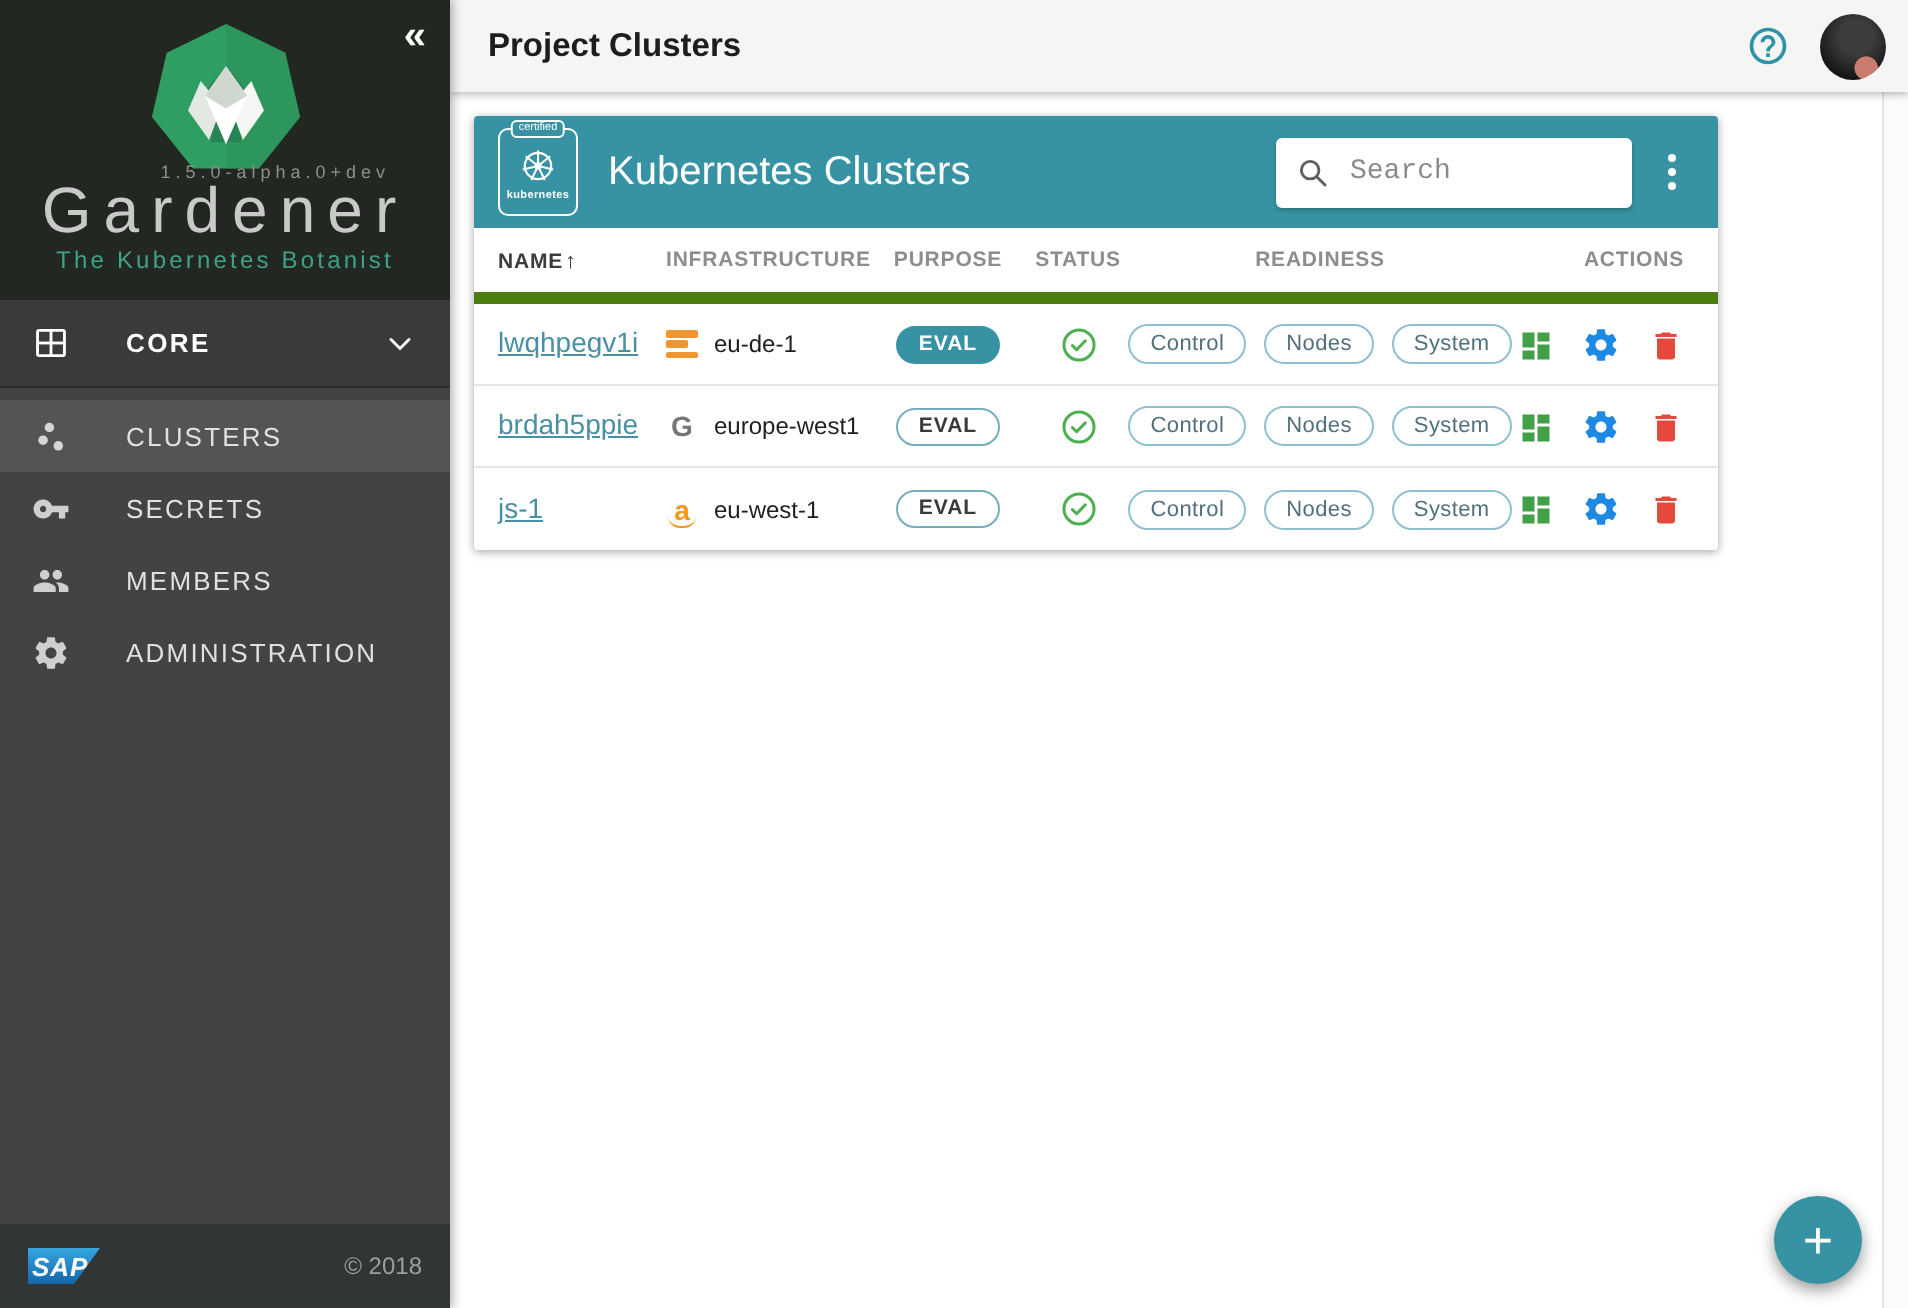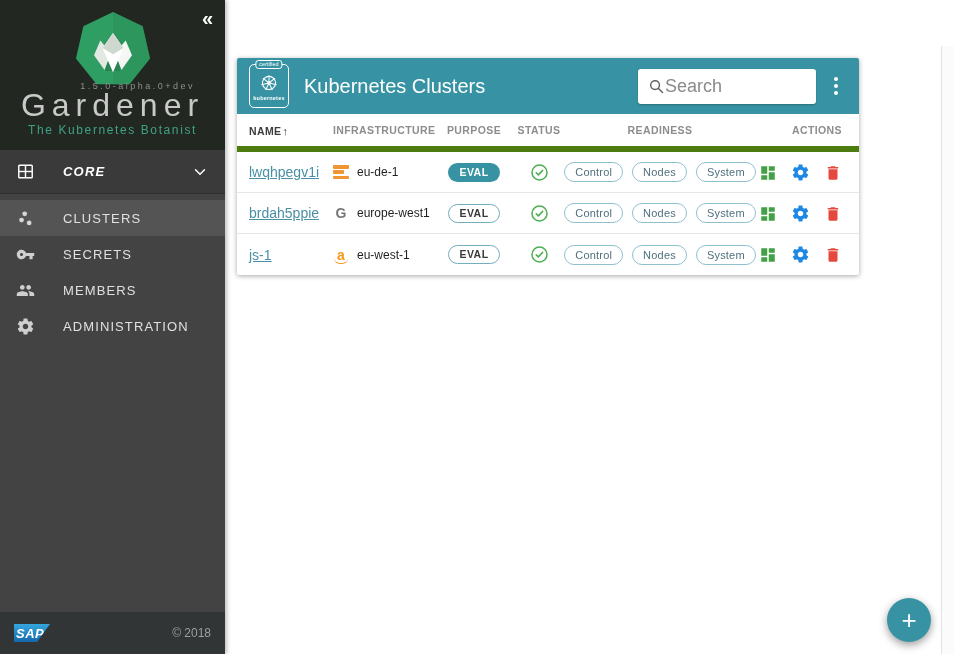--- a/index.html
+++ b/index.html
@@ -8,21 +8,21 @@
 
   
   .sidebar { position:absolute; left:0; top:0; width:225px; height:654px; background:#434343; z-index:30; box-shadow:2px 0 4px rgba(0,0,0,.25); }
   .logo-area { height:150px; background:#222721; position:relative; overflow:hidden; text-align:center; }
   .collapse { position:absolute; top:6px; right:12px; color:#fff; font-size:20px; font-weight:700; cursor:pointer; line-height:24px; }
   .gardener-logo { display:block; margin:12px auto 0; }
   .version { font-size:9px; letter-spacing:2.5px; color:#8f8f8f; text-align:right; padding-right:30px; margin-top:-7px; }
   .brand { font-size:32px; font-weight:300; letter-spacing:6px; color:#c9c9c9; line-height:30px; margin-top:-1px; }
   .tagline { font-size:12px; letter-spacing:1.6px; color:#3fa188; margin-top:3px; }
 
-  .core-row { height:44px; display:flex; align-items:center; padding:0 16px; background:#3a3a3a; border-bottom:1px solid #2d2d2d; cursor:pointer;font-style:italic; }
+  .core-row { height:44px; display:flex; align-items:center; padding:0 16px; background:#3a3a3a; border-bottom:1px solid #2d2d2d; cursor:pointer; }
   .core-row .label { color:#fff; font-size:13px; font-weight:700; letter-spacing:1.2px; margin-left:28px; }
   .core-row .chev { margin-left:auto; }
   .menu-items { padding-top:6px; }
   .item { height:36px; display:flex; align-items:center; padding:0 16px; cursor:pointer; }
   .item.active { background:#545454; }
   .item .label { color:#e0e0e0; font-size:13px; letter-spacing:1.1px; margin-left:28px; }
   .sidebar-footer { position:absolute; bottom:0; left:0; width:100%; height:42px; background:#313536; display:flex; align-items:center; justify-content:space-between; padding:0 14px; }
   .sap-logo { width:36px; height:18px; background:linear-gradient(180deg,#35a6de 0%,#1467ab 100%); clip-path:polygon(0 0,100% 0,64% 100%,0 100%); display:flex; align-items:center; }
   .sap-logo span { color:#fff; font-size:13px; font-weight:700; font-style:italic; padding-left:2px; letter-spacing:.5px; }
   .copyright { color:#9e9e9e; font-size:12px; }
@@ -42,21 +42,21 @@
   .scroll-track { position:absolute; top:46px; right:0; width:13px; bottom:0; background:#fbfbfb; border-left:1px solid #e2e2e2; cursor:pointer; }
 
   .card { margin:12px 0 0 12px; width:622px; background:#fff; box-shadow:0 1px 5px rgba(0,0,0,.35); border-radius:2px; overflow:hidden; }
   .card-header { height:56px; background:var(--teal,#3793a3); display:flex; align-items:center; padding:0 12px; }
   .k8s-badge { width:40px; height:44px; border:1.4px solid #fff; border-radius:5px; position:relative; flex-shrink:0;
     display:flex; flex-direction:column; align-items:center; justify-content:center; }
   .k8s-badge .tab { position:absolute; top:-5px; left:50%; transform:translateX(-50%); background:var(--teal,#3793a3); border:1px solid #fff; border-radius:3px; font-size:5.5px; color:#fff; padding:0 3px; line-height:7px; white-space:nowrap; }
   .k8s-badge .kube-word { font-size:5.5px; font-weight:700; color:#fff; letter-spacing:.2px; margin-top:1px; }
   .card-title { color:#fff; font-size:20px; font-weight:400; margin-left:15px; }
   .search { margin-left:auto; width:178px; height:35px; background:#fff; border-radius:3px; display:flex; align-items:center; padding:0 10px; box-shadow:0 1px 2px rgba(0,0,0,.25); }
-  .search input { border:none; outline:none; font-size:18px; color:#424242; width:120px; margin-left:0; font-family:Liberation Sans, sans-serif; background:transparent; }
+  .search input { border:none; outline:none; font-size:14px; color:#424242; width:120px; margin-left:10px; font-family:Liberation Mono, monospace; background:transparent; }
   .search input::placeholder { color:#8a8a8a; }
   .dots { width:22px; margin-left:9px; display:flex; flex-direction:column; align-items:center; gap:3px; cursor:pointer; padding:4px 0; }
   .dots i { width:4px; height:4px; border-radius:50%; background:#fff; }
 
   .thead { display:flex; align-items:center; height:38px; padding:0 12px; border-bottom:6px solid #4d7c0f; }
   .thead .hcell { font-size:10.5px; font-weight:600; letter-spacing:.4px; color:#8d8d8d; }
   .thead .col-name .hcell { color:#3c3c3c; font-weight:700; }
   .sort-arrow { font-size:11px; color:#3c3c3c; margin-left:1px; }
   .trow { display:flex; align-items:center; height:41px; padding:0 12px; border-bottom:1px solid #e7e7e7; }
   .trow:last-child { border-bottom:none; }
@@ -155,20 +155,29 @@
 
     <div class="sidebar-footer">
       <div class="sap-logo">
         <span>SAP</span>
       </div>
       <div class="copyright">© 2018</div>
     </div>
   </div>
 
   <div class="main">
+    <div class="topbar">
+      <div class="page-title">Project Clusters</div>
+      <div class="topbar-right">
+        <svg class="help-btn" viewBox="0 0 24 24">
+          <path d="M11 18h2v-2h-2v2zm1-16C6.48 2 2 6.48 2 12s4.48 10 10 10 10-4.48 10-10S17.52 2 12 2zm0 18c-4.41 0-8-3.59-8-8s3.59-8 8-8 8 3.59 8 8-3.59 8-8 8zm0-14c-2.21 0-4 1.79-4 4h2c0-1.1.9-2 2-2s2 .9 2 2c0 2-3 1.75-3 5h2c0-2.25 3-2.5 3-5 0-2.21-1.79-4-4-4z" fill="#2e93a8"></path>
+        </svg>
+        <div class="avatar"></div>
+      </div>
+    </div>
 
     <div class="content">
       <div class="card">
         <div class="card-header">
           <div class="k8s-badge">
             <div class="tab">certified</div>
             <svg width="22" height="22" viewBox="0 0 24 24">
               <circle cx="12" cy="12" r="7.2" fill="none" stroke="#fff" stroke-width="1.2"></circle>
               <circle cx="12" cy="12" r="2" fill="#fff"></circle>
               <g stroke="#fff" stroke-width="1.1">

